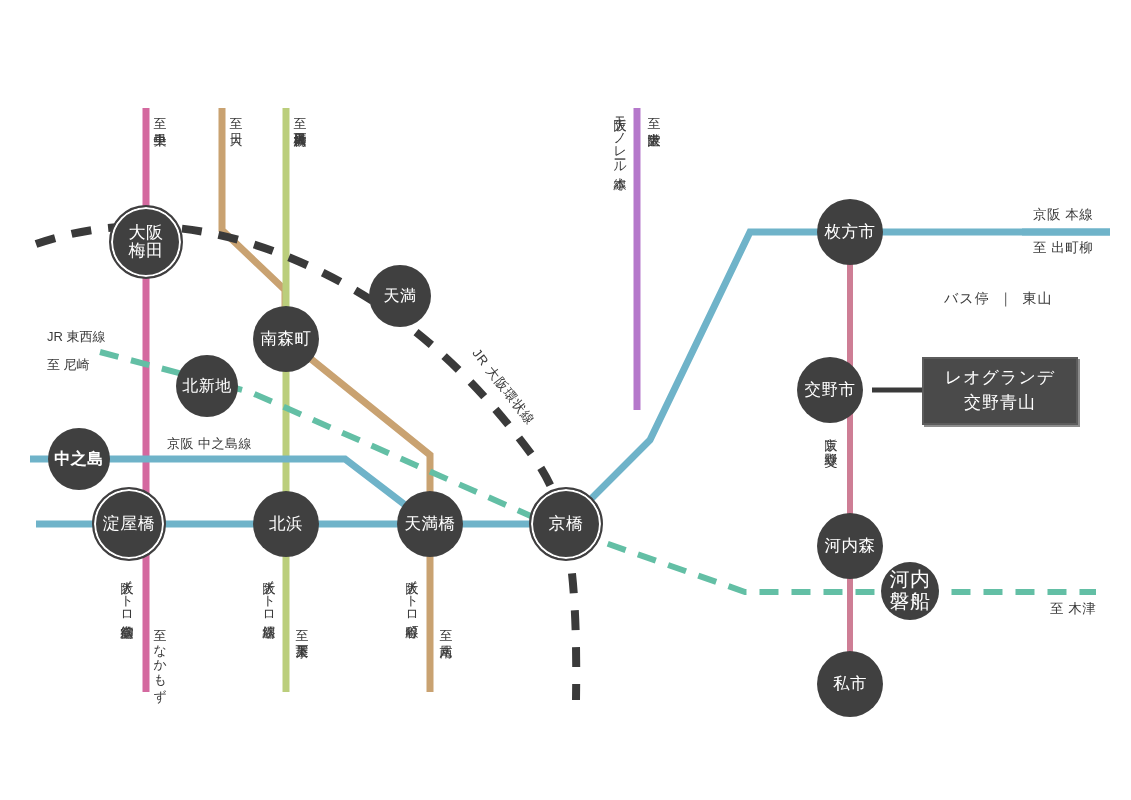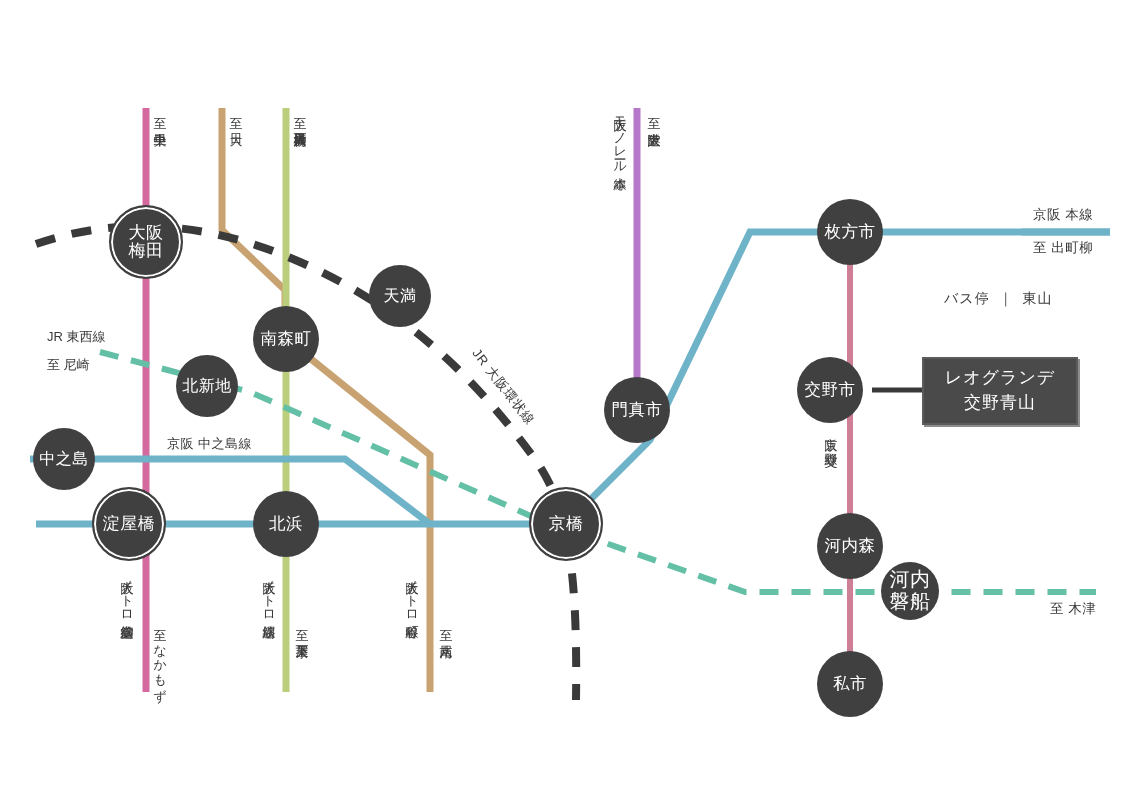--- a/index.html
+++ b/index.html
@@ -89,40 +89,40 @@
   </div>
 
   <div class="station s-sz3" style="left:176px;top:355px;">
     <span class="nm" style="white-space:pre-line">北新地</span>
   </div>
 
   <div class="station s-sz4" style="left:253px;top:306px;">
     <span class="nm" style="white-space:pre-line">南森町</span>
   </div>
 
-  <div class="station s-sz3" style="left:33px;top:428px;">
+  <div class="station s-sz3" style="left:48px;top:428px;font-weight:bold;">
     <span class="nm" style="white-space:pre-line">中之島</span>
   </div>
 
   <div class="station major s-sz5" style="left:92px;top:487px;">
     <span class="nm" style="white-space:pre-line">淀屋橋</span>
   </div>
 
   <div class="station s-sz4" style="left:253px;top:491px;">
     <span class="nm" style="white-space:pre-line">北浜</span>
   </div>
 
+  <div class="station s-sz4" style="left:397px;top:491px;">
+    <span class="nm" style="white-space:pre-line">天満橋</span>
+  </div>
 
   <div class="station major s-sz5" style="left:529px;top:487px;">
     <span class="nm" style="white-space:pre-line">京橋</span>
   </div>
 
-  <div class="station s-sz4" style="left:604px;top:377px;">
-    <span class="nm" style="white-space:pre-line">門真市</span>
-  </div>
 
   <div class="station s-sz4" style="left:817px;top:199px;">
     <span class="nm" style="white-space:pre-line">枚方市</span>
   </div>
 
   <div class="station s-sz4" style="left:789px;top:357px;margin-left:8px;">
     <span class="nm" style="white-space:pre-line">交野市</span>
   </div>
 
   <div class="station s-sz4" style="left:817px;top:513px;">

